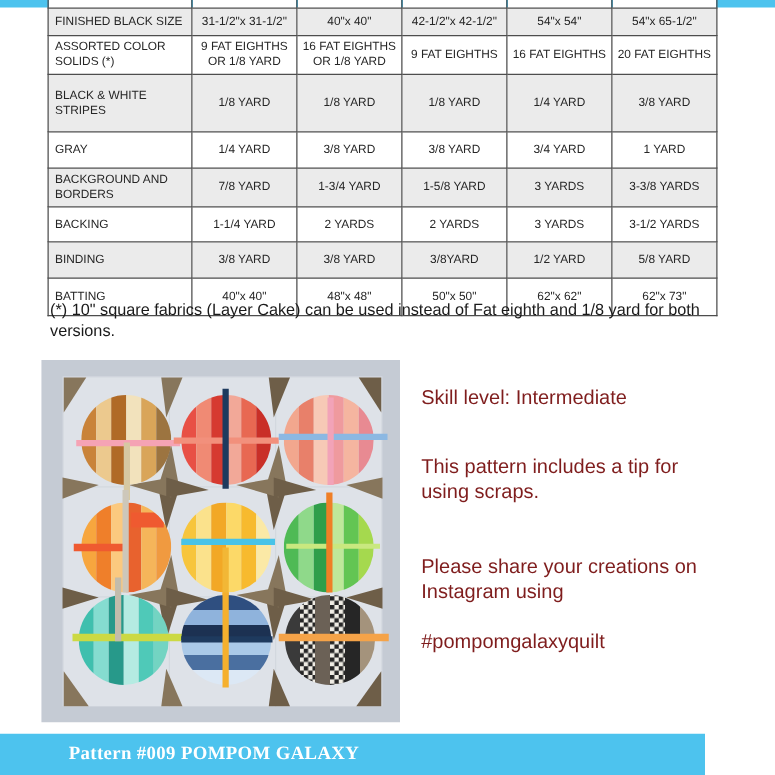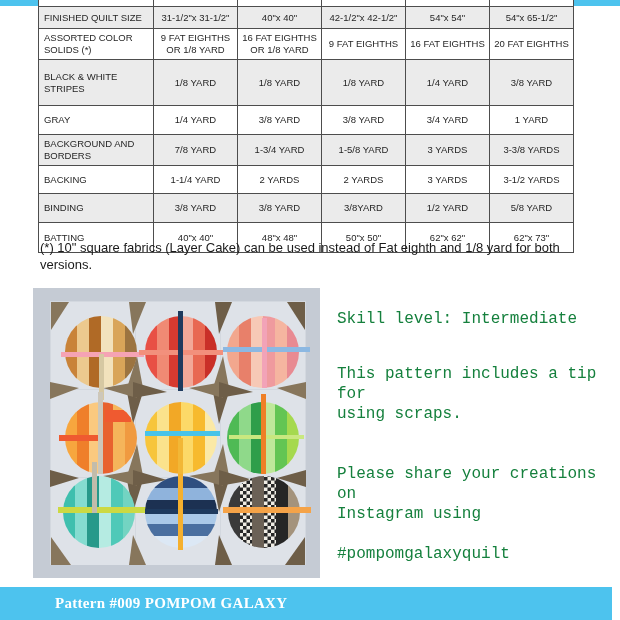--- a/index.html
+++ b/index.html
@@ -3,21 +3,21 @@
 <meta charset="utf-8">
 <style>
   html,body{margin:0;padding:0;}
   body{
     width:620px;height:620px;position:relative;background:#ffffff;
     font-family:"Liberation Sans",sans-serif;overflow:hidden;
   }
   
   #top-bar{position:absolute;left:0;top:0;width:620px;height:6px;}
   #footer-bar{
-    position:absolute;left:0;top:587px;width:612px;height:33px;
+    position:absolute;left:0;top:587px;width:564px;height:33px;
     display:flex;align-items:center;
   }
   #footer-bar .footer-text{
     padding-left:55px;color:#ffffff;font-family:"Liberation Serif",serif;
     font-weight:bold;font-size:15px;letter-spacing:.3px;
   }
   
   #yardage-table{
     position:absolute;left:38px;top:0;border-collapse:collapse;
     font-size:9.5px;color:#262626;table-layout:fixed;
@@ -33,21 +33,21 @@
   
   #note{
     position:absolute;left:40px;top:240px;width:545px;
     font-size:13px;line-height:16.5px;color:#1a1a1a;
   }
   
   #quilt{position:absolute;left:33px;top:288px;}
   
   #side-text{
     position:absolute;left:337px;top:309px;width:272px;
-    font-family:Liberation Mono, monospace;font-size:16px;line-height:20px;color:#15803d;
+    font-family:Liberation Sans, sans-serif;font-size:16px;line-height:20px;color:#7f1d1d;
   }
   #side-text .para{margin:0;}
   #side-text #tip-para{margin-top:35px;}
   #side-text #share-para{margin-top:40px;}
 </style>
 </head>
 <body>
 
 <div id="top-bar" style="background: rgb(77, 195, 238);"></div>
 
@@ -55,21 +55,21 @@
   <tbody id="yardage-tbody">
       <tr class="cut">
         <td class="lbl"></td>
         <td class="val"></td>
         <td class="val"></td>
         <td class="val"></td>
         <td class="val"></td>
         <td class="val"></td>
       </tr>
       <tr class="shade" style="height: 22px;">
-        <td class="lbl">FINISHED QUILT SIZE</td>
+        <td class="lbl">FINISHED BLACK SIZE</td>
         <td class="val">31-1/2"x 31-1/2"</td>
         <td class="val">40"x 40"</td>
         <td class="val">42-1/2"x 42-1/2"</td>
         <td class="val">54"x 54"</td>
         <td class="val">54"x 65-1/2"</td>
       </tr>
       <tr style="height: 31px;">
         <td class="lbl">ASSORTED COLOR SOLIDS (*)</td>
         <td class="val">9 FAT EIGHTHS OR 1/8 YARD</td>
         <td class="val">16 FAT EIGHTHS OR 1/8 YARD</td>

